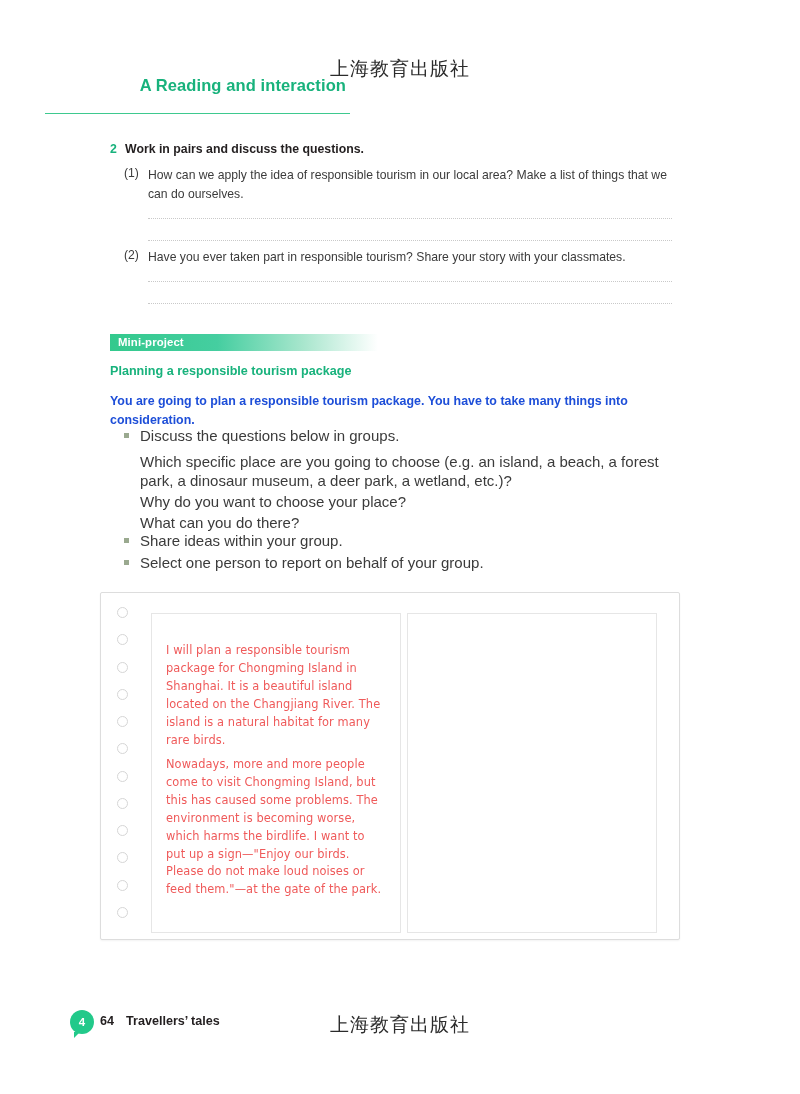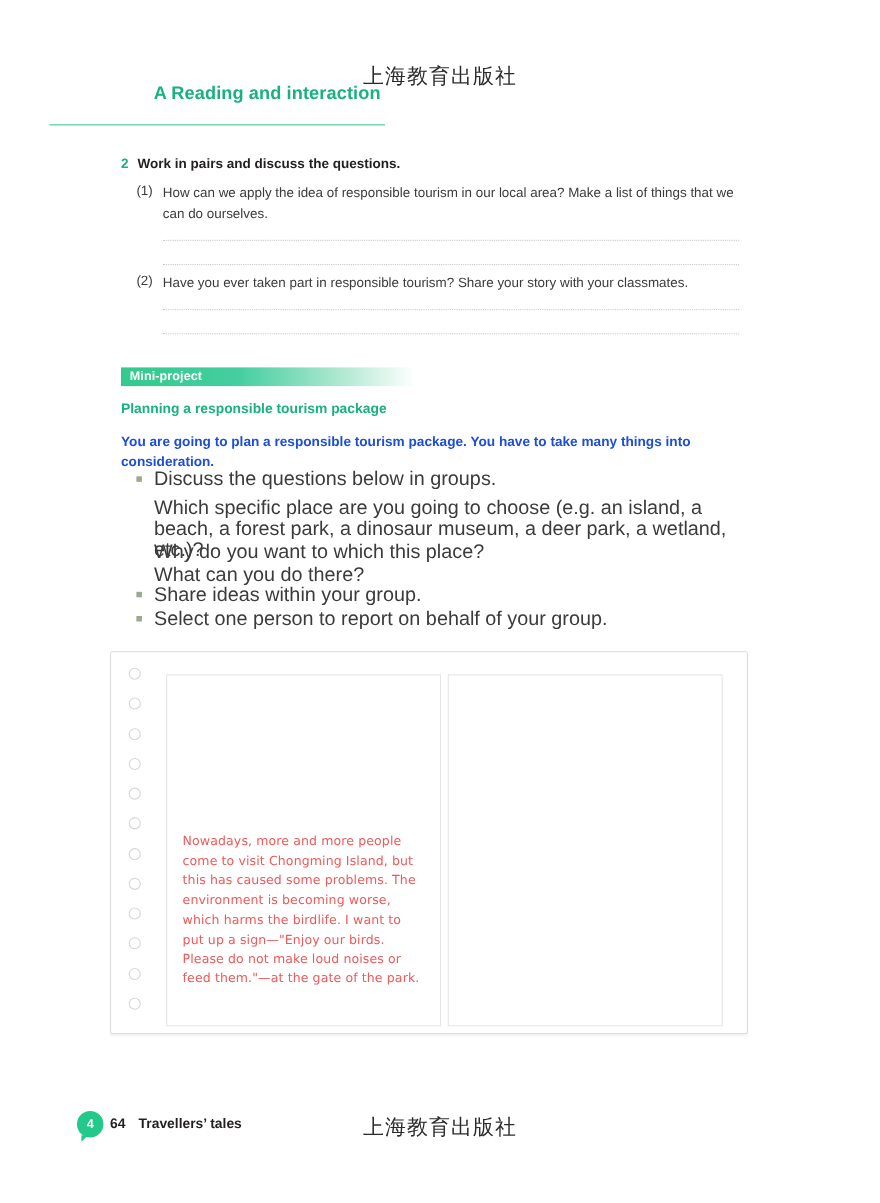--- a/index.html
+++ b/index.html
@@ -131,21 +131,21 @@
   .bullet {
     position: absolute;
     left: 124px;
     width: 5px;
     height: 5px;
     background: #9aa98f;
   }
   .li-text {
     position: absolute;
     left: 140px;
-    font-size: 18px;
+    font-size: 15px;
     color: #3b3b3b;
     line-height: 19px;
   }
   .b1 { top: 433px; }
   .t1 { top: 426px; width: 540px; }
   .t2 { top: 452px; width: 545px; }
   .b2 { top: 538px; }
   .t3 { top: 492px; width: 540px; }
   .t4 { top: 513px; width: 540px; }
   .t5 { top: 531px; width: 540px; }
@@ -289,21 +289,21 @@
 
 <div class="mini-banner">
   <span class="txt">Mini-project</span>
 </div>
 <div class="mini-sub">Planning a responsible tourism package</div>
 <div class="mini-intro">You are going to plan a responsible tourism package. You have to take many things into consideration.</div>
 
 <div class="bullet b1"></div>
 <div class="li-text t1">Discuss the questions below in groups.</div>
 <div class="li-text t2">Which specific place are you going to choose (e.g. an island, a beach, a forest park, a dinosaur museum, a deer park, a wetland, etc.)?</div>
-<div class="li-text t3">Why do you want to which this place?</div>
+<div class="li-text t3">Why do you want to choose your place?</div>
 <div class="li-text t4">What can you do there?</div>
 <div class="bullet b2"></div>
 <div class="li-text t5">Share ideas within your group.</div>
 <div class="bullet b3"></div>
 <div class="li-text t6">Select one person to report on behalf of your group.</div>
 
 <div class="notebook">
   <div class="rings" id="ring-holder">
       <div class="ring" style="top: 0px;"></div>
       <div class="ring" style="top: 27.2727px;"></div>
@@ -312,20 +312,21 @@
       <div class="ring" style="top: 109.091px;"></div>
       <div class="ring" style="top: 136.364px;"></div>
       <div class="ring" style="top: 163.636px;"></div>
       <div class="ring" style="top: 190.909px;"></div>
       <div class="ring" style="top: 218.182px;"></div>
       <div class="ring" style="top: 245.455px;"></div>
       <div class="ring" style="top: 272.727px;"></div>
       <div class="ring" style="top: 300px;"></div>
     </div>
   <div class="np-box np-left">
+    <div class="hand hand-p1">I will plan a responsible tourism package for Chongming Island in Shanghai. It is a beautiful island located on the Changjiang River. The island is a natural habitat for many rare birds.</div>
     <div class="hand hand-p2">Nowadays, more and more people come to visit Chongming Island, but this has caused some problems. The environment is becoming worse, which harms the birdlife. I want to put up a sign—"Enjoy our birds. Please do not make loud noises or feed them."—at the gate of the park.</div>
   </div>
   <div class="np-box np-right">
     <div class="hand hand-p1"></div>
   </div>
 </div>
 
 <div class="badge">
   <span class="tail"></span>
   <span class="num">4</span>

